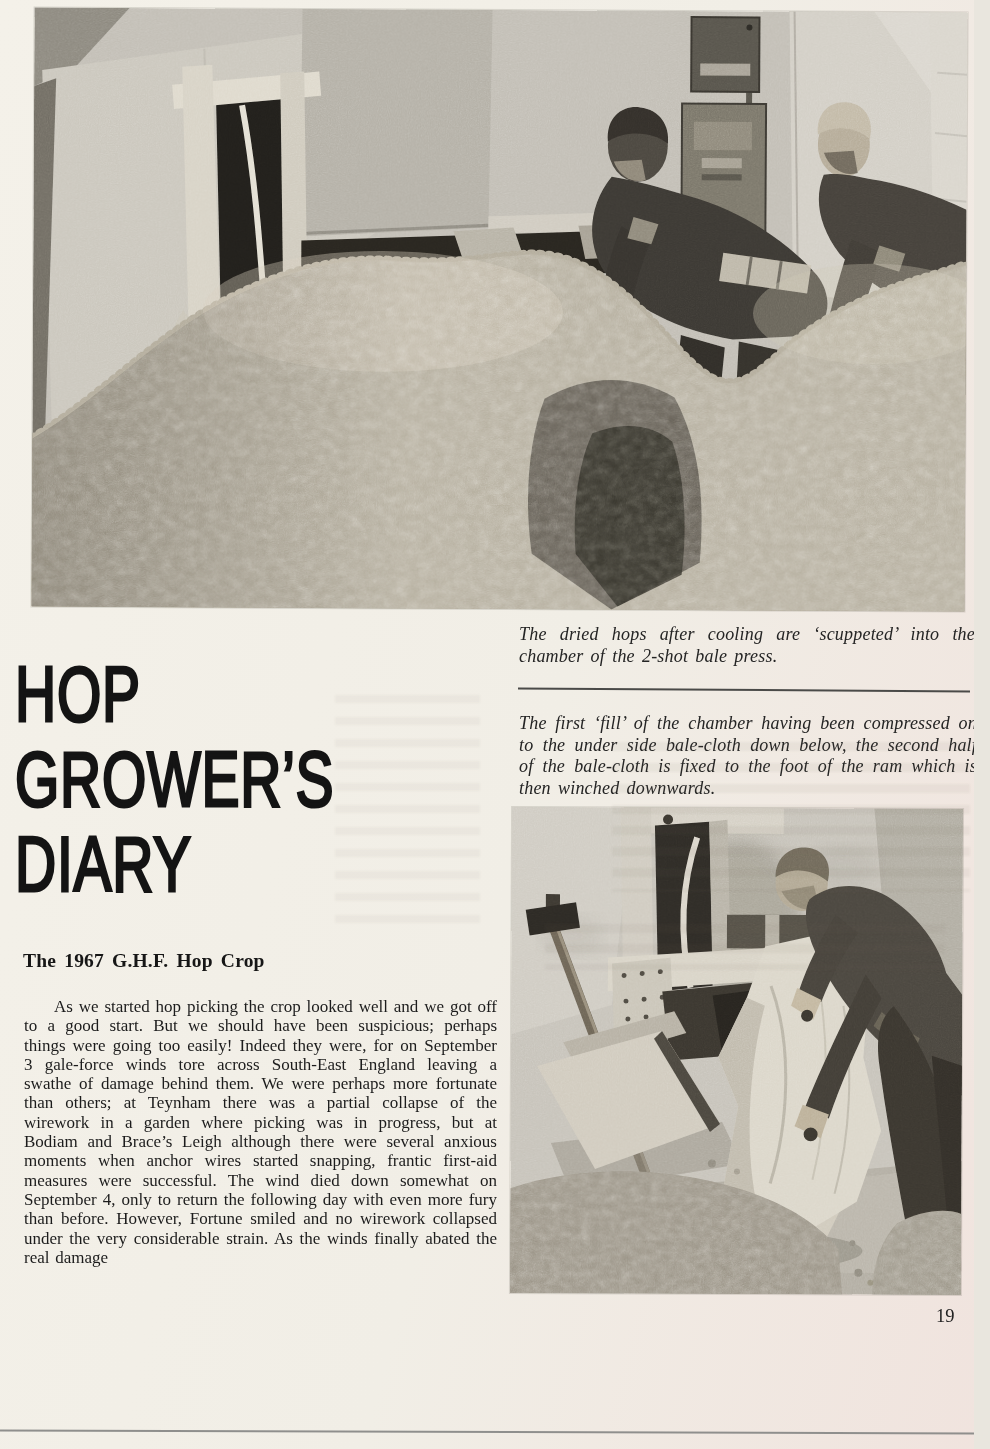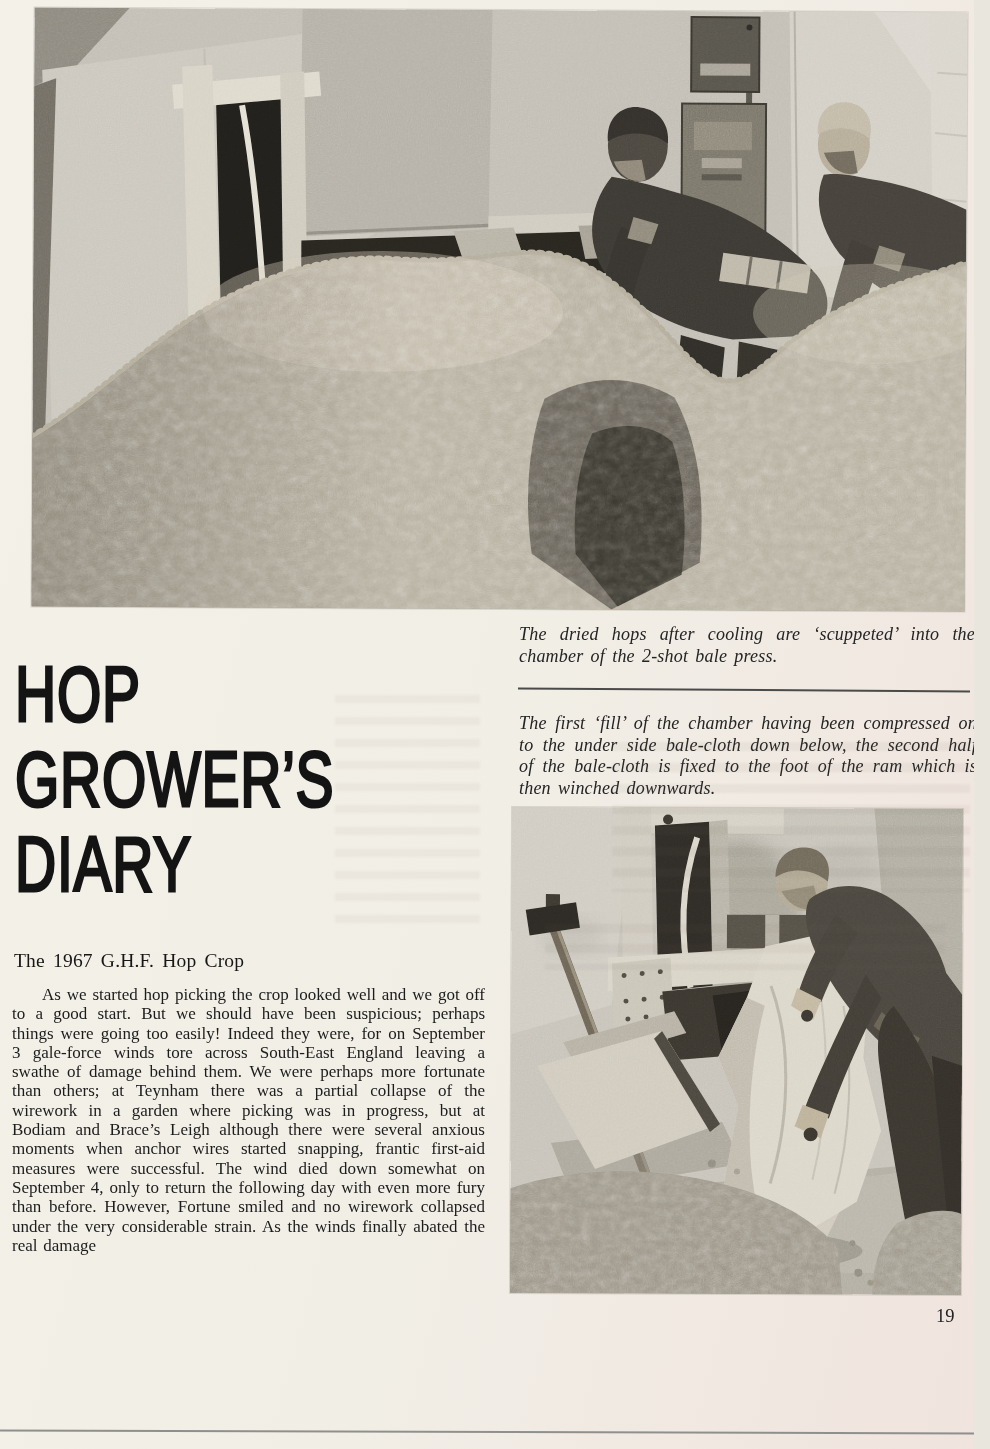--- a/index.html
+++ b/index.html
@@ -21,25 +21,25 @@
   .caption-bottom{left:519px;top:713px;width:458px;}
   .rule{position:absolute;left:518px;top:689px;width:452px;height:2px;background:#4a4a48;transform:rotate(.35deg);}
   .masthead{
     position:absolute;left:15px;top:652px;margin:0;
     font-family:"Liberation Sans",sans-serif;font-weight:400;
     font-size:77px;line-height:85px;color:#141414;
     -webkit-text-stroke:3px #141414;letter-spacing:1px;
   }
   .masthead-line{display:block;transform:scaleX(.74);transform-origin:0 50%;white-space:nowrap;}
   .article-heading{
-    position:absolute;left:14px;top:950px;margin:0;
-    font-size:19.5px;font-weight:400;letter-spacing:.2px;word-spacing:3px;color:#161616;
+    position:absolute;left:23px;top:950px;margin:0;
+    font-size:19.5px;font-weight:700;letter-spacing:.2px;word-spacing:3px;color:#161616;
   }
   .article-body{
-    position:absolute;left:8px;top:981px;width:473px;margin:4px;
+    position:absolute;left:8px;top:981px;width:473px;margin:16px;
     font-size:17px;line-height:19.3px;text-align:justify;text-indent:30px;
     word-spacing:1.5px;color:#1c1c1c;
   }
   .page-number{position:absolute;left:936px;top:1306px;font-size:18.5px;color:#222;}
   .bottom-edge{position:absolute;left:-4px;top:1431px;width:998px;height:2px;background:#8f8f8d;transform:rotate(.18deg);}
   .bleed{position:absolute;filter:blur(1.2px);pointer-events:none;}
   .bleed-a{left:612px;top:742px;width:358px;height:150px;
     background:repeating-linear-gradient(180deg,rgba(125,114,92,.065) 0 9px,rgba(0,0,0,0) 9px 21px);}
   .bleed-b{left:335px;top:695px;width:145px;height:230px;
     background:repeating-linear-gradient(180deg,rgba(125,114,92,.055) 0 8px,rgba(0,0,0,0) 8px 22px);}

